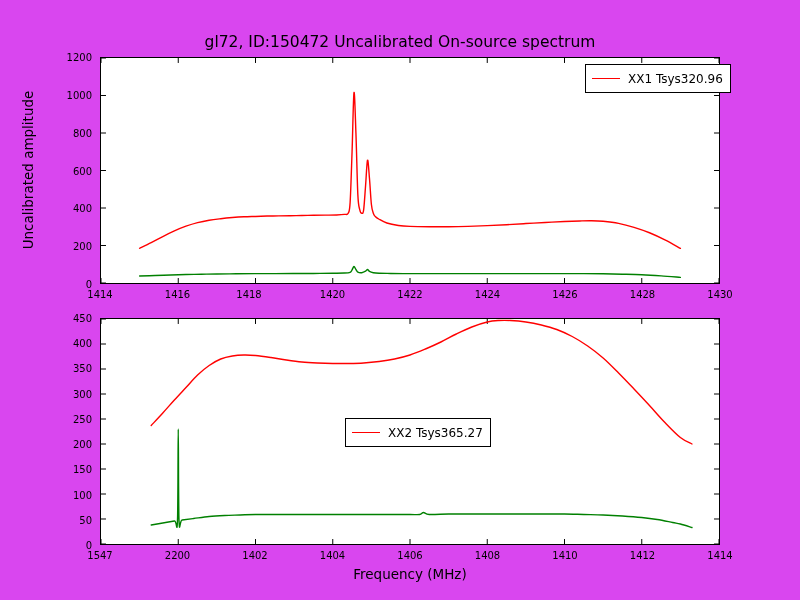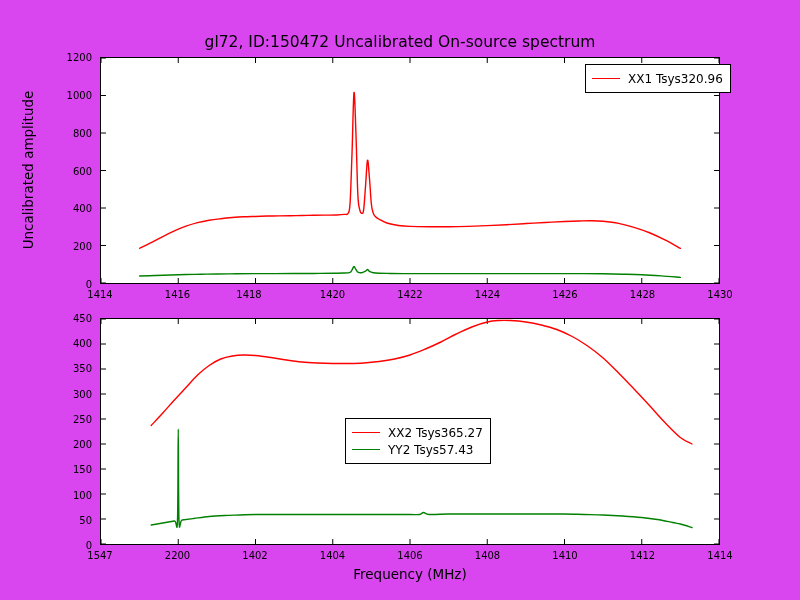--- a/index.html
+++ b/index.html
@@ -240,19 +240,15 @@
       <div class="tick-label xtick-label" style="left: 565px; top: 550px;">1410</div>
       <div class="tick-label xtick-label" style="left: 642.5px; top: 550px;">1412</div>
       <div class="tick-label xtick-label" style="left: 720px; top: 550px;">1414</div>
     </div>
 
   <div class="legend" id="legend-bottom">
     <div class="legend-row">
       <span class="legend-swatch red"></span>
       <span class="legend-text">XX2 Tsys365.27</span>
     </div>
-    <div class="legend-row">
-      <span class="legend-swatch green"></span>
-      <span class="legend-text">YY2 Tsys57.43</span>
-    </div>
   </div>
 
 </div>
 
 </body></html>

